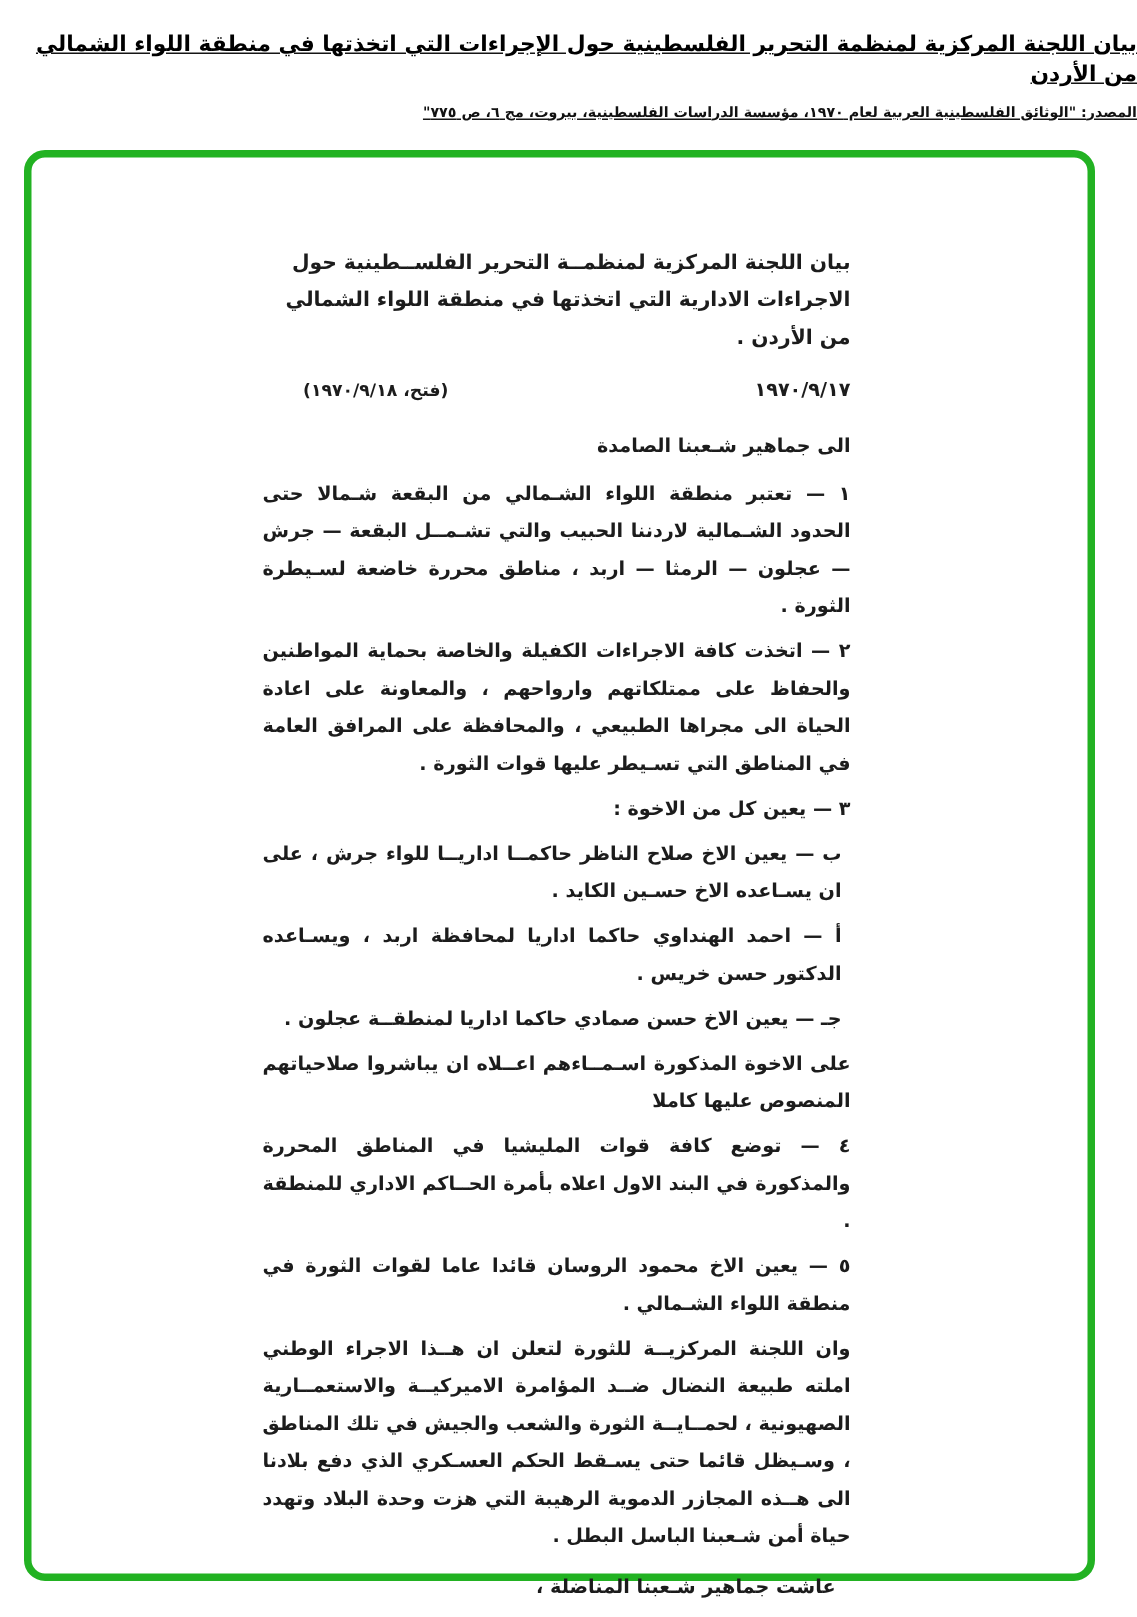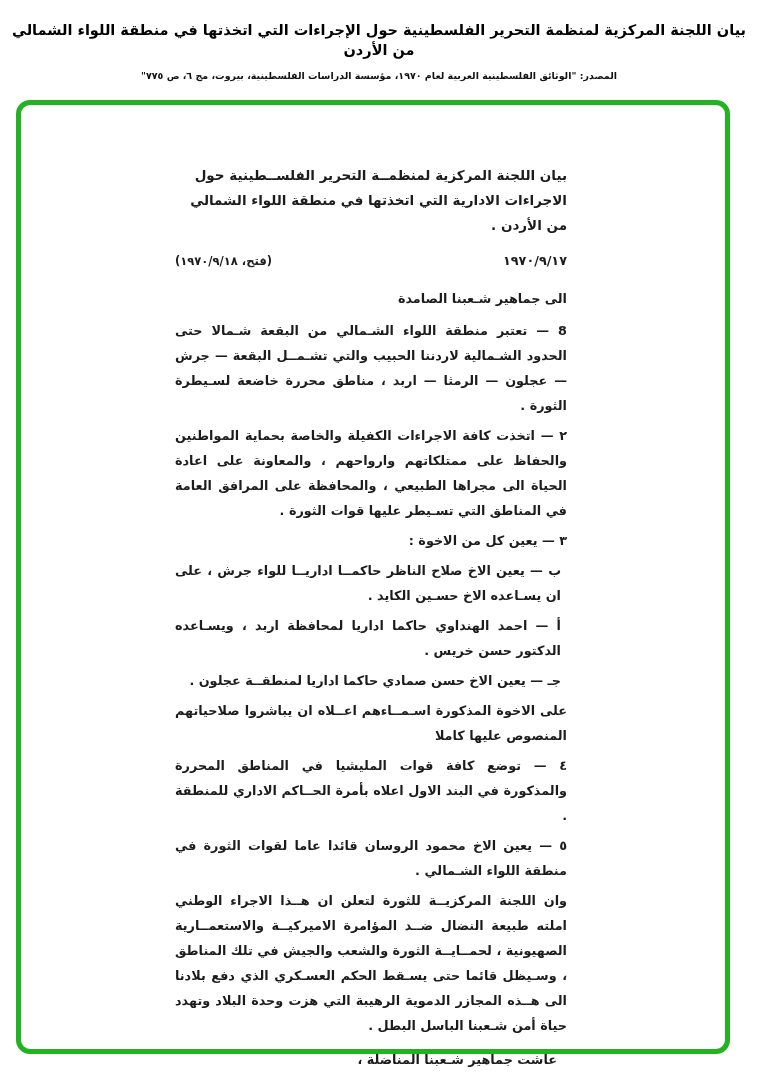--- a/index.html
+++ b/index.html
@@ -14,21 +14,21 @@
   }
   .page {
     position: relative;
     width: 758px;
     height: 1078px;
     direction: rtl;
   }
   
   .page-header {
     padding-top: 20px;
-    text-align: center;
+    text-decoration: underline;
   }
   .page-header-title {
     font-size: 14.5px;
     font-weight: 700;
     line-height: 1.4;
     color: #000000;
   }
   .page-header-source {
     margin-top: 9px;
     font-size: 9.5px;
@@ -62,21 +62,21 @@
     text-align-last: right;
     font-size: 13.5px;
   }
   .doc-title-block { margin-bottom: 10px; }
   .date-row {
     display: flex;
     justify-content: space-between;
     align-items: baseline;
     margin: 10px 0 12px 0;
   }
-  .date-note { font-size: 11.5px; }
+  .date-note { font-size: 11.5px; margin-left: 27px; }
   .para {
     text-align: justify;
     text-align-last: right;
     margin: 0 0 5px 0;
   }
   .para.salutation { margin-bottom: 7px; }
   .para.subitem { padding-right: 6px; }
   .para.closing { padding-right: 10px; margin-top: 9px; margin-bottom: 2px; }
 </style>
 </head>
@@ -97,21 +97,21 @@
         <div class="doc-title-line">الاجراءات الادارية التي اتخذتها في منطقة اللواء الشمالي</div>
         <div class="doc-title-line">من الأردن .</div>
       </div>
 
       <div class="date-row">
         <span class="date-value">١٩٧٠/٩/١٧</span>
         <span class="date-note">(فتح، ١٩٧٠/٩/١٨)</span>
       </div>
 
       <div class="para salutation">الى جماهير شـعبنا الصامدة</div>
-      <div class="para">8 — تعتبر منطقة اللواء الشـمالي من البقعة شـمالا حتى الحدود الشـمالية لاردننا الحبيب والتي تشـمــل البقعة — جرش — عجلون — الرمثا — اربد ، مناطق محررة خاضعة لسـيطرة الثورة .</div>
+      <div class="para">١ — تعتبر منطقة اللواء الشـمالي من البقعة شـمالا حتى الحدود الشـمالية لاردننا الحبيب والتي تشـمــل البقعة — جرش — عجلون — الرمثا — اربد ، مناطق محررة خاضعة لسـيطرة الثورة .</div>
       <div class="para">٢ — اتخذت كافة الاجراءات الكفيلة والخاصة بحماية المواطنين والحفاظ على ممتلكاتهم وارواحهم ، والمعاونة على اعادة الحياة الى مجراها الطبيعي ، والمحافظة على المرافق العامة في المناطق التي تسـيطر عليها قوات الثورة .</div>
       <div class="para">٣ — يعين كل من الاخوة :</div>
       <div class="para subitem">ب — يعين الاخ صلاح الناظر حاكمــا اداريــا للواء جرش ، على ان يسـاعده الاخ حسـين الكايد .</div>
       <div class="para subitem">أ — احمد الهنداوي حاكما اداريا لمحافظة اربد ، ويسـاعده الدكتور حسن خريس .</div>
       <div class="para subitem">جـ — يعين الاخ حسن صمادي حاكما اداريا لمنطقــة عجلون .</div>
       <div class="para">على الاخوة المذكورة اسـمــاءهم اعــلاه ان يباشروا صلاحياتهم المنصوص عليها كاملا</div>
       <div class="para">٤ — توضع كافة قوات المليشيا في المناطق المحررة والمذكورة في البند الاول اعلاه بأمرة الحــاكم الاداري للمنطقة .</div>
       <div class="para">٥ — يعين الاخ محمود الروسان قائدا عاما لقوات الثورة في منطقة اللواء الشـمالي .</div>
       <div class="para">وان اللجنة المركزيــة للثورة لتعلن ان هــذا الاجراء الوطني املته طبيعة النضال ضــد المؤامرة الاميركيــة والاستعمــارية الصهيونية ، لحمــايــة الثورة والشعب والجيش في تلك المناطق ، وسـيظل قائما حتى يسـقط الحكم العسـكري الذي دفع بلادنا الى هــذه المجازر الدموية الرهيبة التي هزت وحدة البلاد وتهدد حياة أمن شـعبنا الباسل البطل .</div>
       <div class="para closing">عاشت جماهير شـعبنا المناضلة ،</div>

